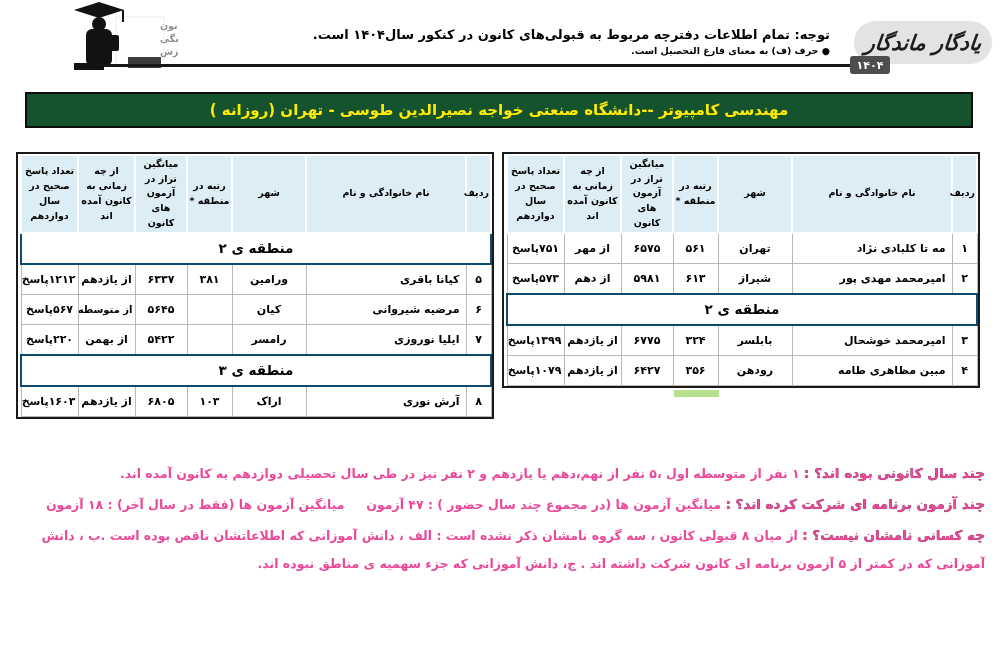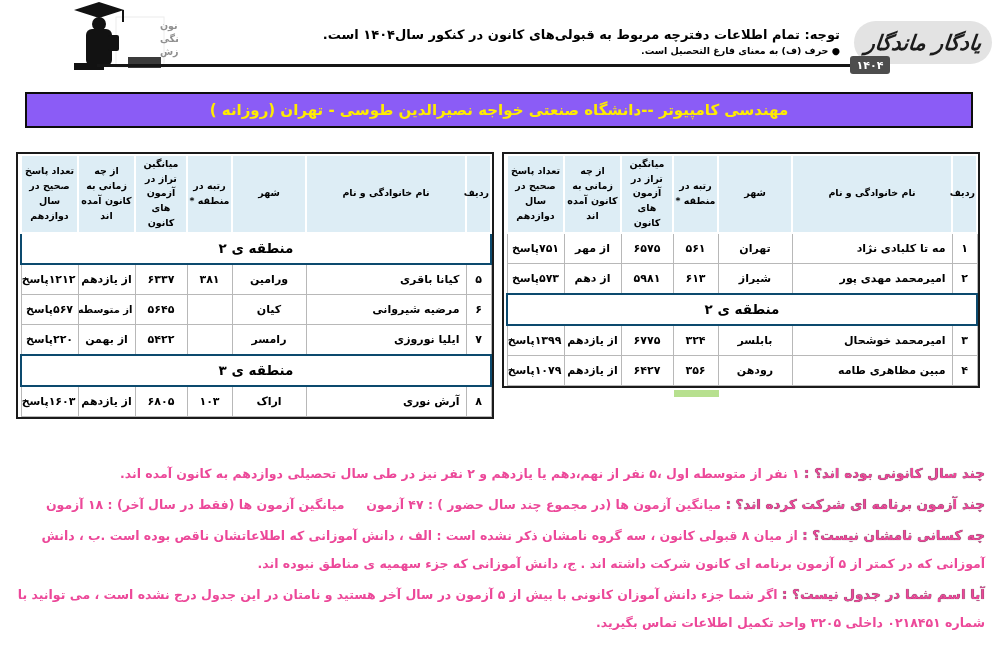--- a/index.html
+++ b/index.html
@@ -1,32 +1,32 @@
 <!DOCTYPE html>
 <html lang="fa"><head>
 <meta charset="utf-8">
 <style>
   html,body{margin:0;padding:0;background:#fff;}
   .page{position:relative;width:1000px;height:663px;background:#ffffff;overflow:hidden;
         font-family:"DejaVu Sans","Liberation Sans",sans-serif;direction:rtl;}
   
   .grad-logo{position:absolute;left:72px;top:2px;}
-  .notice{position:absolute;top:27px;right:160px;text-align:right;direction:rtl;color:#000;}
+  .notice{position:absolute;top:27px;right:170px;text-align:right;direction:rtl;color:#000;}
   .notice-main{font-size:13px;font-weight:bold;}
   .notice-sub{font-size:9.5px;font-weight:bold;margin-top:3px;}
   .hr-line{position:absolute;top:64px;left:97px;width:758px;height:2.5px;background:#161616;}
   .memorial-pill{position:absolute;top:21px;right:8px;width:138px;height:43px;background:#e3e3e3;
                  border-radius:22px;display:flex;align-items:center;justify-content:center;}
   .memorial-pill span{font-family:"DejaVu Serif","Liberation Serif",serif;font-style:italic;
                       font-weight:bold;font-size:21px;color:#1c1c1c;transform:skewX(-6deg);}
   .year-badge{position:absolute;top:56px;right:110px;width:40px;height:18px;background:#4d4d4d;
               border-radius:3px;color:#fff;font-size:11px;font-weight:bold;display:flex;
               align-items:center;justify-content:center;}
   
-  .title-bar{position:absolute;left:25px;top:92px;width:944px;height:32px;background:#8b5cf6;
+  .title-bar{position:absolute;left:25px;top:92px;width:944px;height:32px;background:#14532d;
              border:2px solid #0d0d0d;display:flex;align-items:center;justify-content:center;}
   .title-bar span{color:#ffec00;font-weight:bold;font-size:15px;}
   
   .tables{position:absolute;top:152px;right:20px;left:16px;display:flex;justify-content:space-between;}
   .tbl-wrap{width:474px;border:2px solid #1a1a1a;background:#fff;align-self:flex-start;}
   table.tbl{border-collapse:collapse;table-layout:fixed;width:470px;direction:rtl;}
   table.tbl th{background:#ddedf5;border:2px solid #ffffff;font-size:9.5px;font-weight:bold;
                color:#000;text-align:center;vertical-align:middle;padding:1px;line-height:1.55;}
   table.tbl thead tr{height:56px;}
   table.tbl td{border:1px solid #b8b8b8;background:#fff;font-size:11px;font-weight:bold;color:#000;
@@ -230,19 +230,15 @@
       <span>۱ نفر از متوسطه اول ،۵ نفر از نهم،دهم یا یازدهم و ۲ نفر نیز در طی سال تحصیلی دوازدهم به کانون آمده اند.</span>
     </p>
     <p>
       <span class="lead">چند آزمون برنامه ای شرکت کرده اند؟ :</span>
       <span>میانگین آزمون ها (در مجموع چند سال حضور ) : ۴۷ آزمون&nbsp;&nbsp;&nbsp;&nbsp;&nbsp;میانگین آزمون ها (فقط در سال آخر) : ۱۸ آزمون</span>
     </p>
     <p>
       <span class="lead">چه کسانی نامشان نیست؟ :</span>
       <span>از میان ۸ قبولی کانون ، سه گروه نامشان ذکر نشده است : الف ، دانش آموزانی که اطلاعاتشان ناقص بوده است .ب ، دانش آموزانی که در کمتر از ۵ آزمون برنامه ای کانون شرکت داشته اند . ج، دانش آموزانی که جزء سهمیه ی مناطق نبوده اند.</span>
     </p>
-    <p>
-      <span class="lead">آیا اسم شما در جدول نیست؟ :</span>
-      <span>اگر شما جزء دانش آموزان کانونی با بیش از ۵ آزمون در سال آخر هستید و نامتان در این جدول درج نشده است ، می توانید با شماره ۰۲۱۸۴۵۱ داخلی ۳۲۰۵ واحد تکمیل اطلاعات تماس بگیرید.</span>
-    </p>
   </div>
 
 </div>
 
 </body></html>

